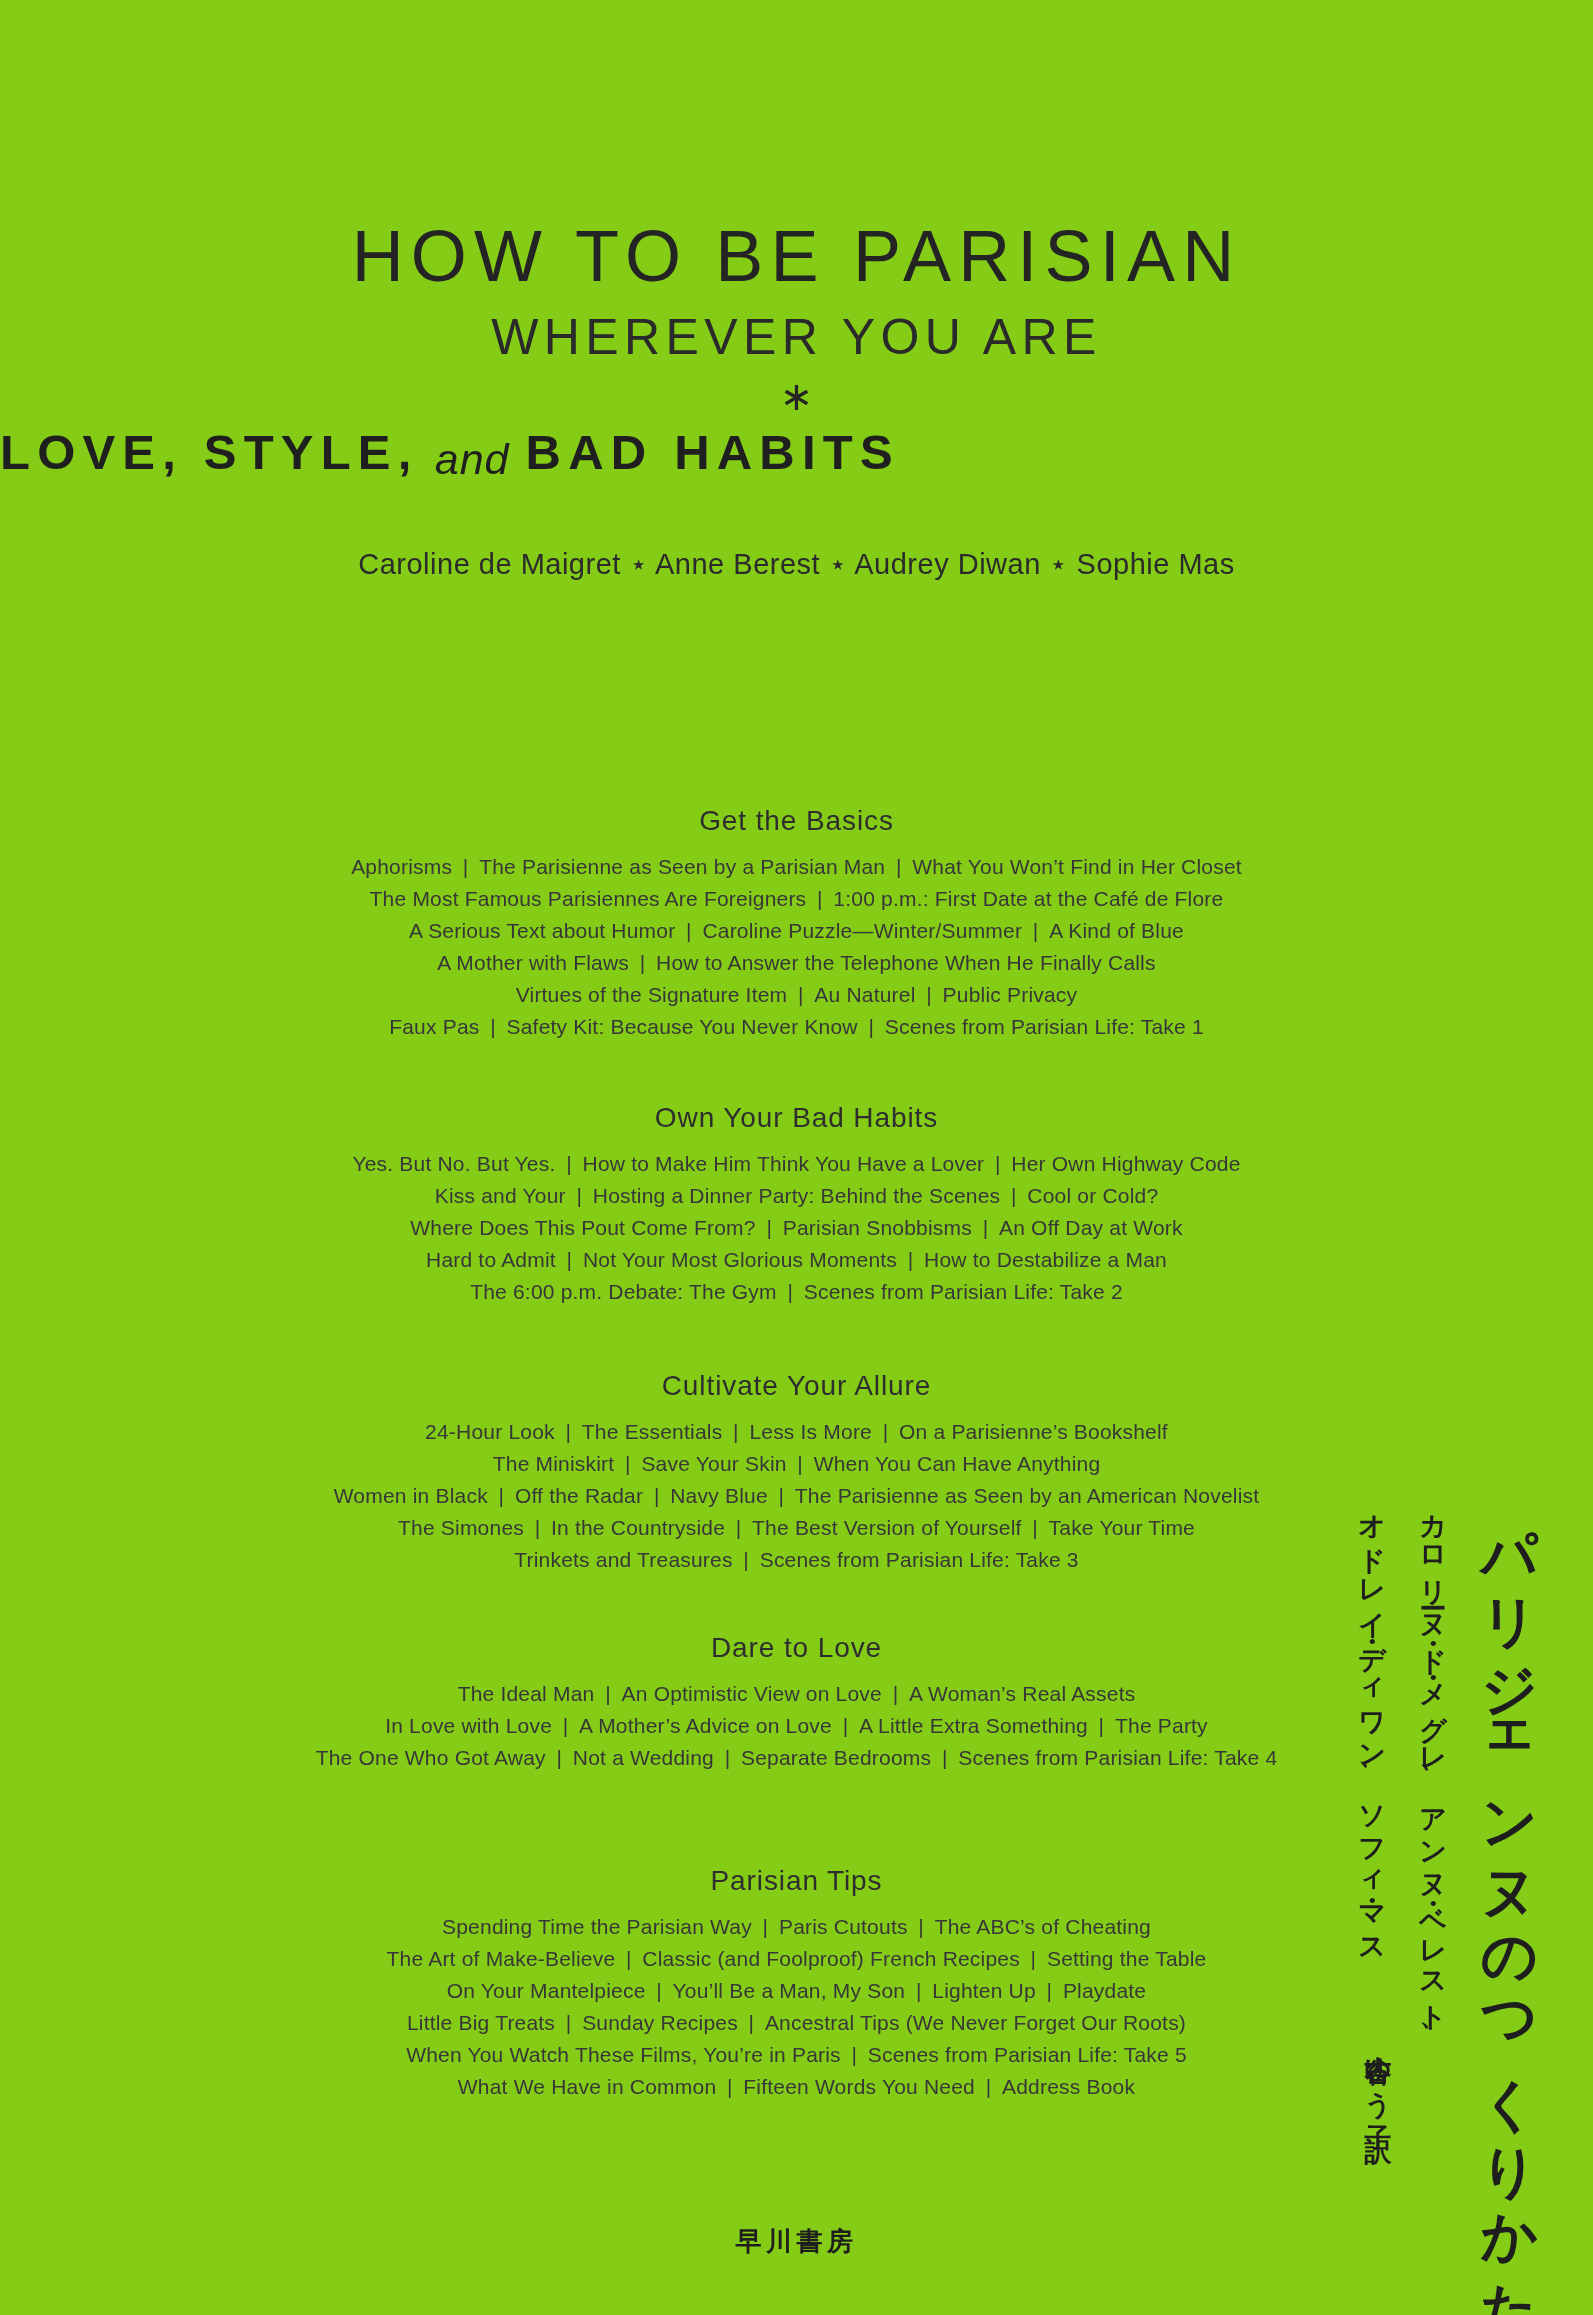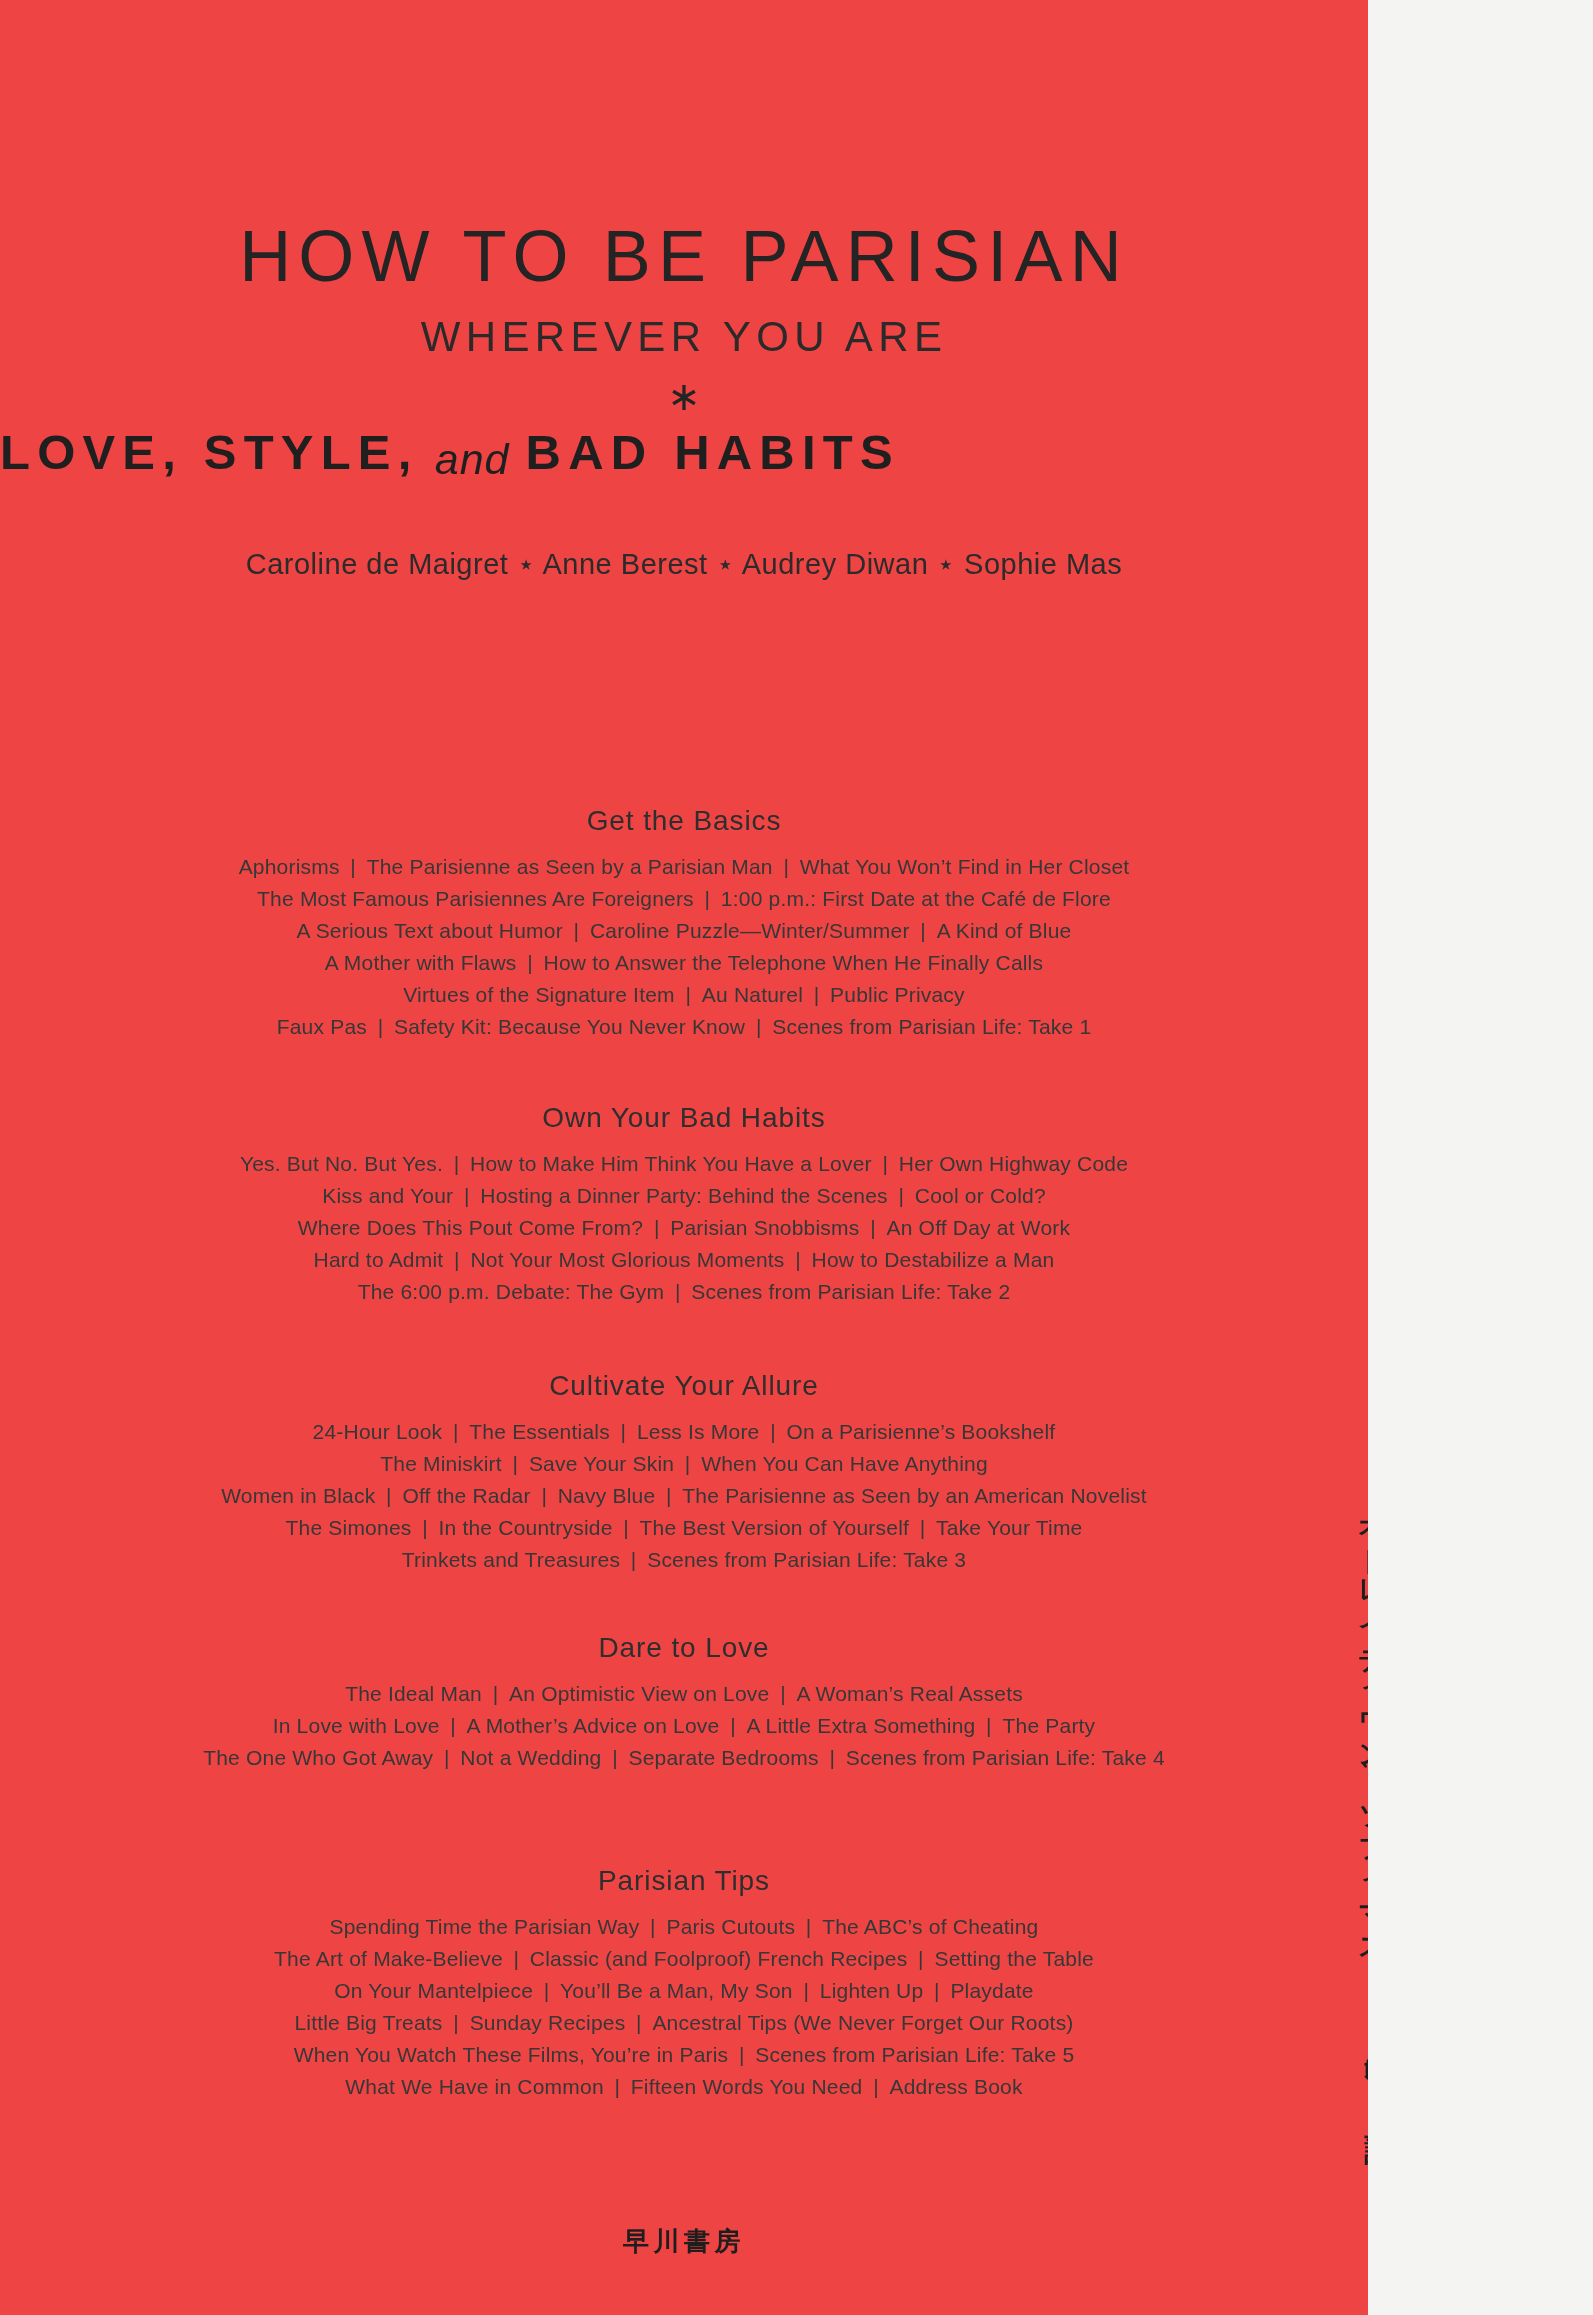--- a/index.html
+++ b/index.html
@@ -1,33 +1,33 @@
 <!DOCTYPE html>
 <html style="font-size:14.5px"><head>
 <meta charset="utf-8">
 <style>
   html, body { margin: 0; padding: 0; background: #f4f4f2; }
   .page {
     position: relative;
-    width: 1368px;
+    width: 1593px;
     height: 2316px;
-    background: #ef4444;
+    background: #84cc16;
     overflow: hidden;
     font-family: "Liberation Sans", "DejaVu Sans", sans-serif;
     color: #2b2b2b;
   }
   .centered { position: absolute; left: 0; right: 0; text-align: center; }
 
   
   .title-main {
     top: 220px; font-size: 72px; line-height: 72px;
     letter-spacing: 7.2px; font-weight: 400; color: #242424;
   }
   .title-sub {
-    top: 316px; font-size: 42px; line-height: 42px;
+    top: 316px; font-size: 50px; line-height: 42px;
     letter-spacing: 5.4px; font-weight: 400; color: #2a2a2a;
   }
   .divider-star {
     top: 376px; font-size: 40px; line-height: 40px; color: #242424;
     font-family: "DejaVu Sans", sans-serif;
   }
   .tagline {
     top: 425px; font-size: 49px; line-height: 54px;
     letter-spacing: 7.2px; font-weight: 700; color: #1f1f1f;
     display: flex; align-items: baseline; gap: 16.3px;

